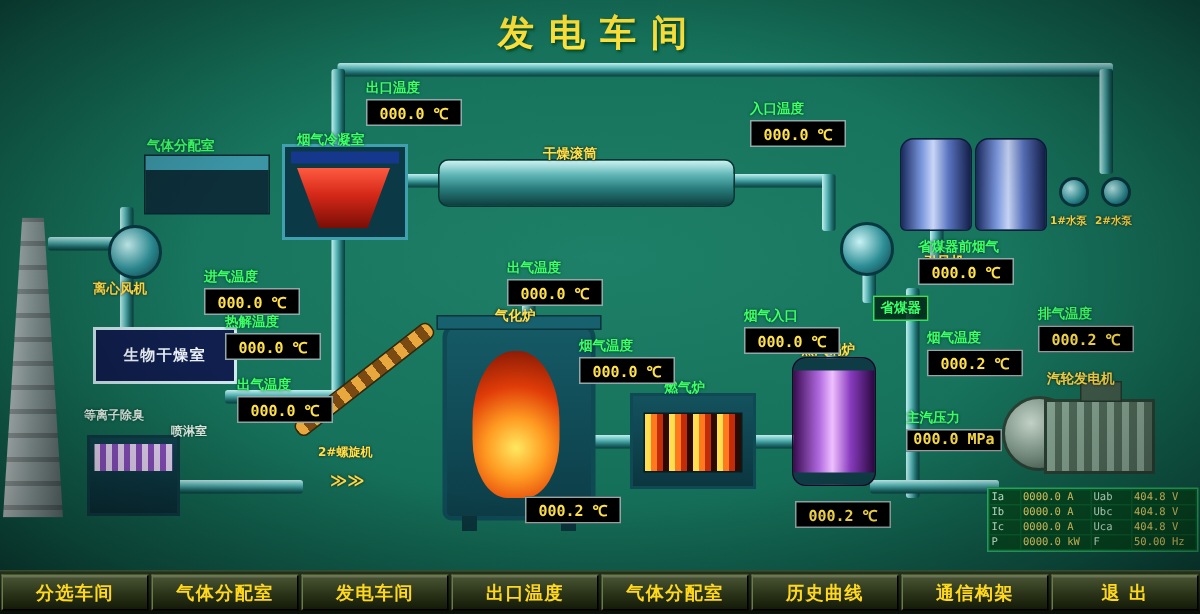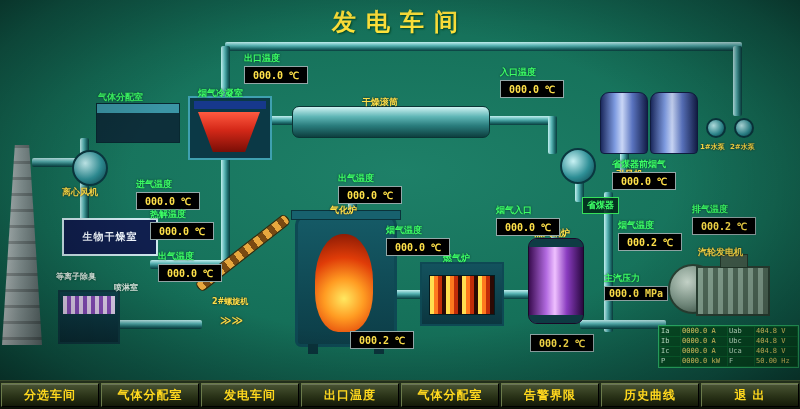--- a/index.html
+++ b/index.html
@@ -239,18 +239,18 @@
   </div>
 
   <div class="vignette"></div>
 
   <div class="menubar">
     <div class="menu-btn">分选车间</div>
     <div class="menu-btn">气体分配室</div>
     <div class="menu-btn">发电车间</div>
     <div class="menu-btn">出口温度</div>
     <div class="menu-btn">气体分配室</div>
-    <div class="menu-btn">告警界限</div>
     <div class="menu-btn">历史曲线</div>
+    <div class="menu-btn">通信构架</div>
     <div class="menu-btn">退 出</div>
   </div>
 
 </div>
 
 </body></html>

